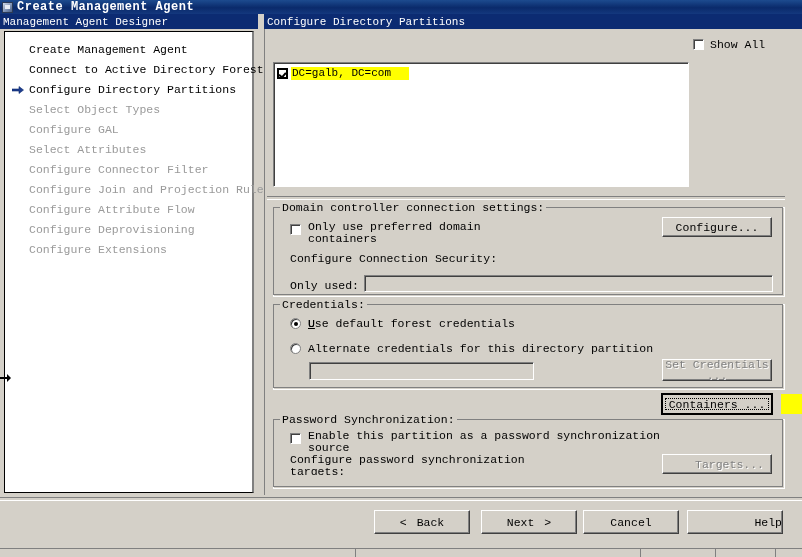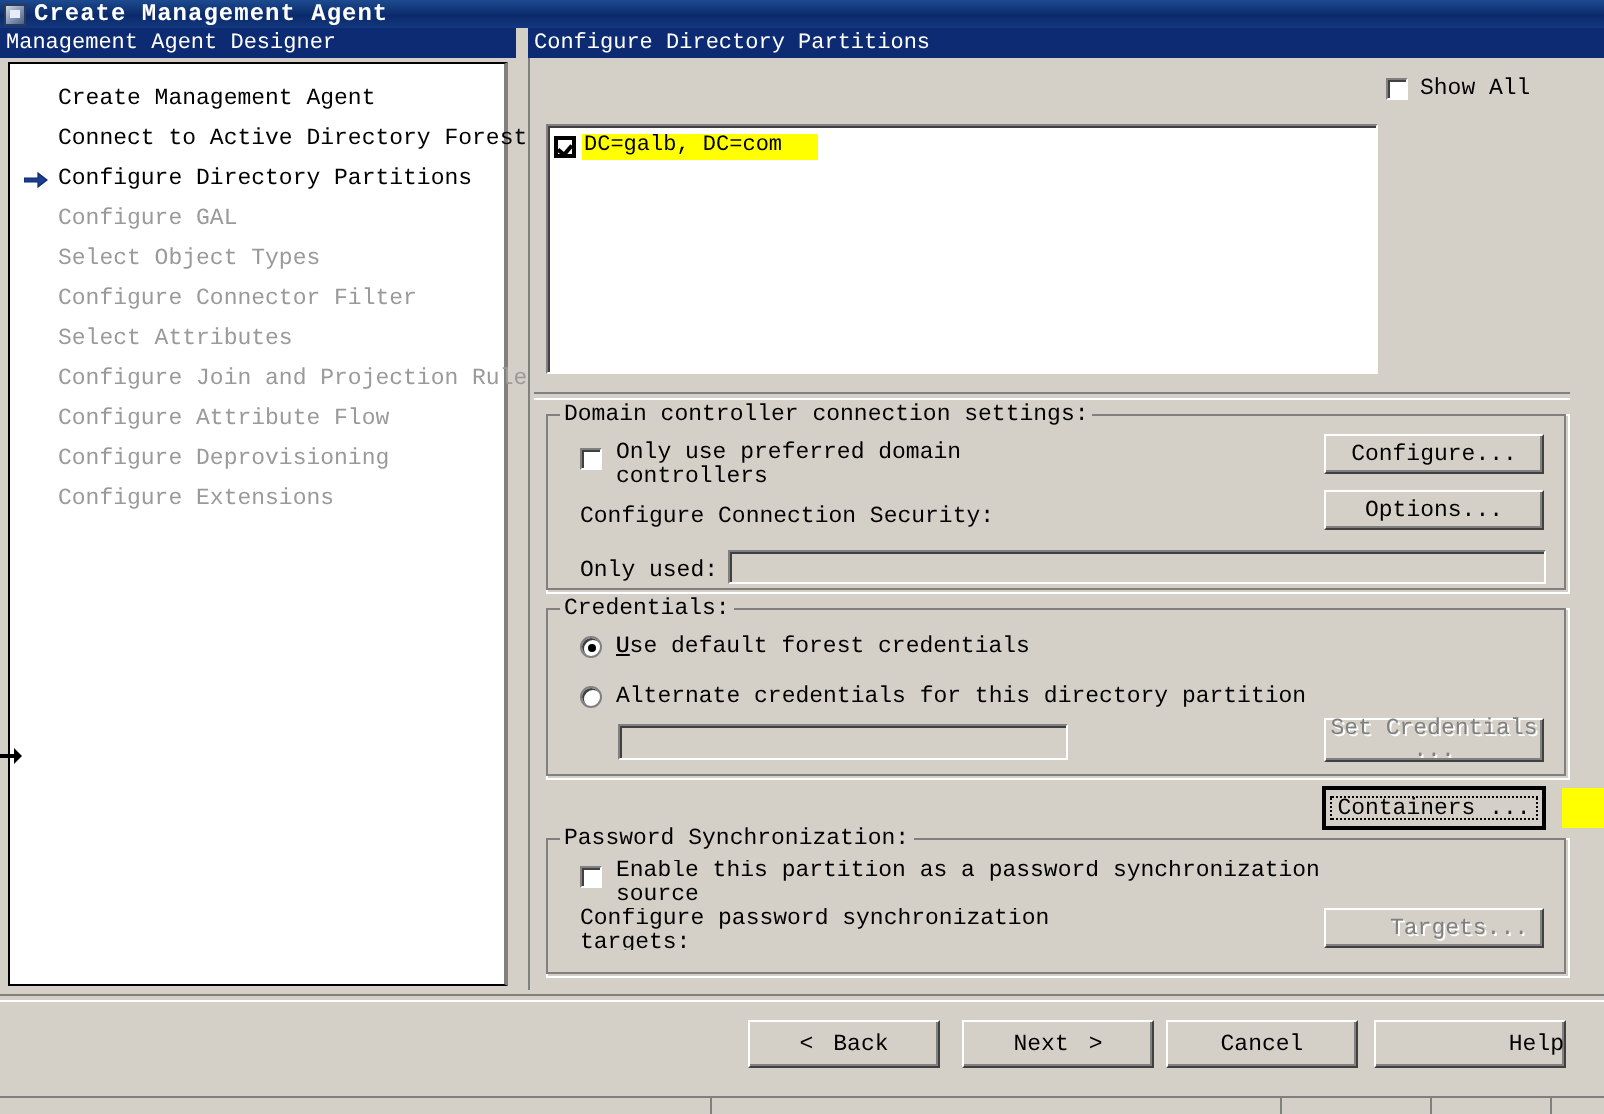--- a/index.html
+++ b/index.html
@@ -197,24 +197,24 @@
 
   <div id="leftshadow"></div>
   <div id="leftpanel">
     <div style="height:8px"></div>
     <div id="navlist">
         <div class="navitem done"><span>Create Management Agent</span></div>
         <div class="navitem done"><span>Connect to Active Directory Forest</span></div>
         <div class="navitem current"><svg class="arrow" viewBox="0 0 12 8">
             <path d="M0 3 L7 3 L7 0.5 L11.5 4 L7 7.5 L7 5 L0 5 Z" fill="#1f3d8f" stroke="#0a2a6b" stroke-width="0.6"></path>
           </svg><span>Configure Directory Partitions</span></div>
+        <div class="navitem future"><span>Select Object Types</span></div>
         <div class="navitem future"><span>Configure GAL</span></div>
-        <div class="navitem future"><span>Select Object Types</span></div>
+        <div class="navitem future"><span>Select Attributes</span></div>
         <div class="navitem future"><span>Configure Connector Filter</span></div>
-        <div class="navitem future"><span>Select Attributes</span></div>
         <div class="navitem future"><span>Configure Join and Projection Rules</span></div>
         <div class="navitem future"><span>Configure Attribute Flow</span></div>
         <div class="navitem future"><span>Configure Deprovisioning</span></div>
         <div class="navitem future"><span>Configure Extensions</span></div>
       </div>
   </div>
   <svg id="leftcursor" viewBox="0 0 12 12">
     <path d="M0 5 L7 5 L7 2 L11 6 L7 10 L7 7 L0 7 Z" fill="#000"></path>
   </svg>
 
@@ -237,38 +237,35 @@
     <div class="hsep" style="left:2px;top:167px;width:518px;"></div>
 
     <div class="group" style="left:8px;top:178px;width:512px;height:90px;">
       <span class="group-title">Domain controller connection settings:</span>
     </div>
 
     <div style="position:absolute;left:25px;top:192px;display:flex;gap:7px;align-items:flex-start;">
       <span class="cb" style="margin-top:3px" id="cb-preferred"></span>
       <span class="lbl" style="line-height:12px;">
         <span>Only use preferred domain</span><br>
-        <span>controllers</span>
+        <span>containers</span>
       </span>
     </div>
 
     <div class="lbl" style="position:absolute;left:25px;top:223px;">
       <span>Configure Connection Security:</span>
     </div>
 
     <div class="lbl" style="position:absolute;left:25px;top:250px;">
       <span>Only used:</span>
     </div>
     <div class="tinput" style="left:99px;top:246px;width:409px;height:17px;"></div>
 
     <div class="btn" style="left:397px;top:188px;width:110px;height:20px;">
       <span>Configure...</span>
-    </div>
-    <div class="btn" style="left:397px;top:216px;width:110px;height:20px;">
-      <span>Options...</span>
     </div>
 
     <div class="group" style="left:8px;top:275px;width:512px;height:86px;">
       <span class="group-title">Credentials:</span>
     </div>
 
     <div style="position:absolute;left:25px;top:313px;display:flex;gap:7px;align-items:center;">
       <span class="rb"></span>
       <span class="lbl">Alternate credentials for this directory partition</span>
     </div>

